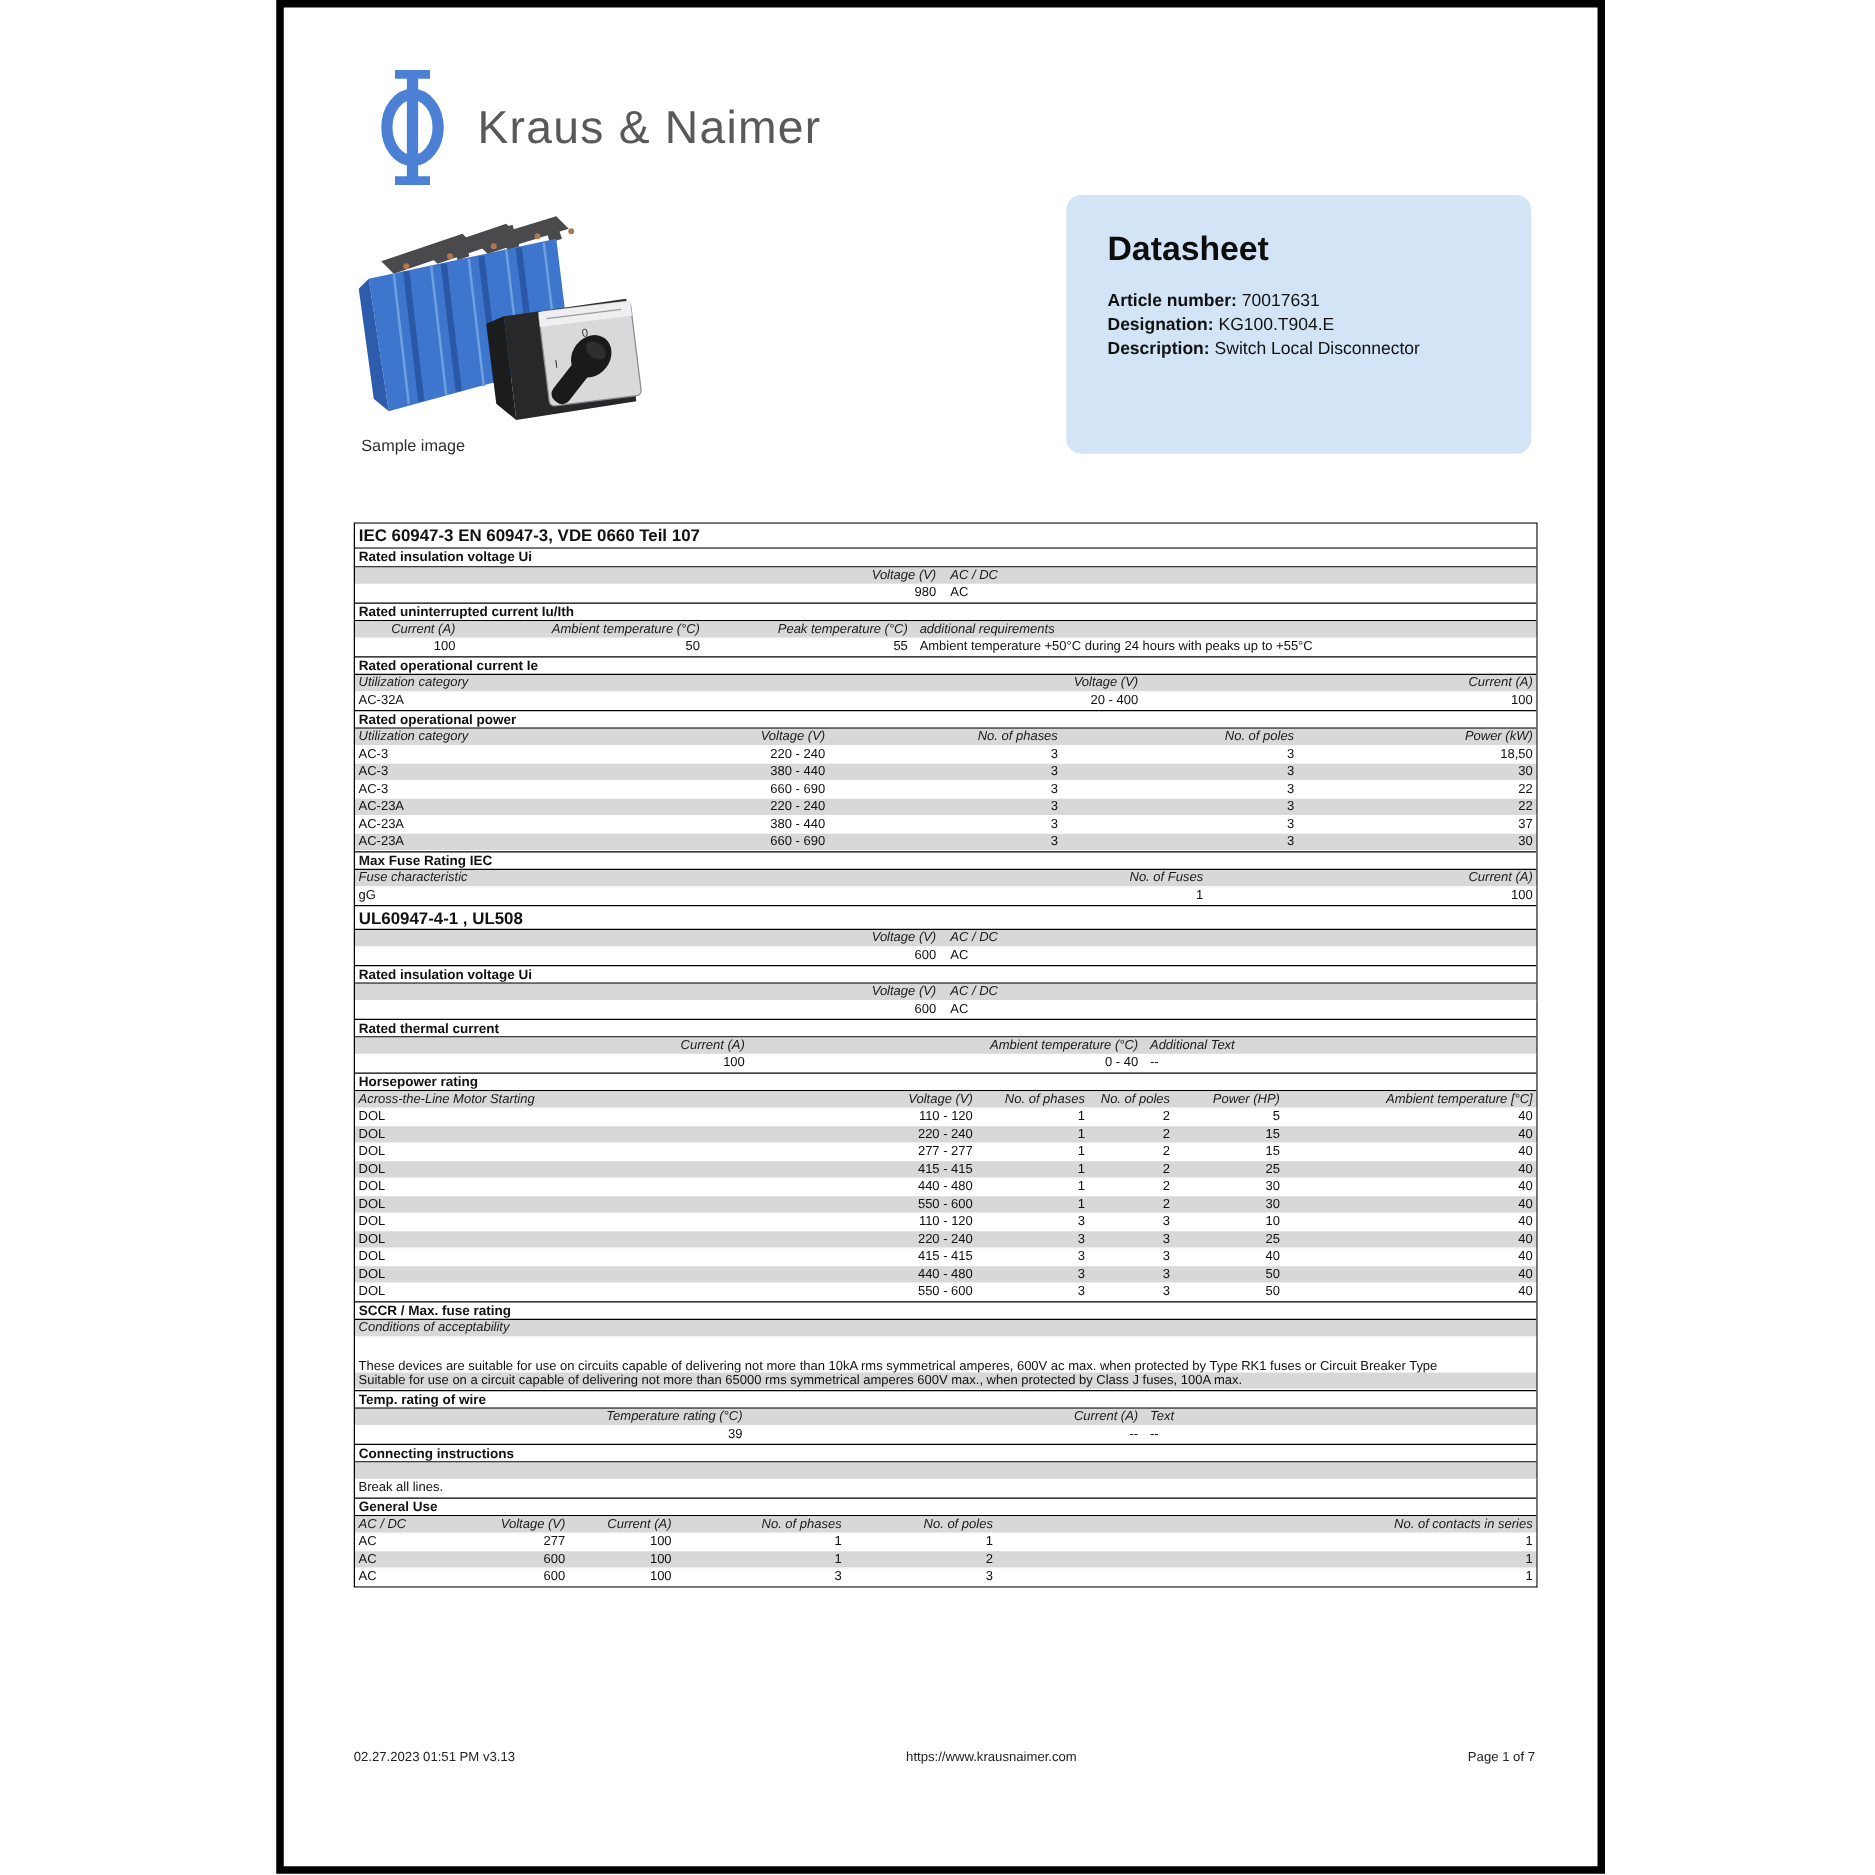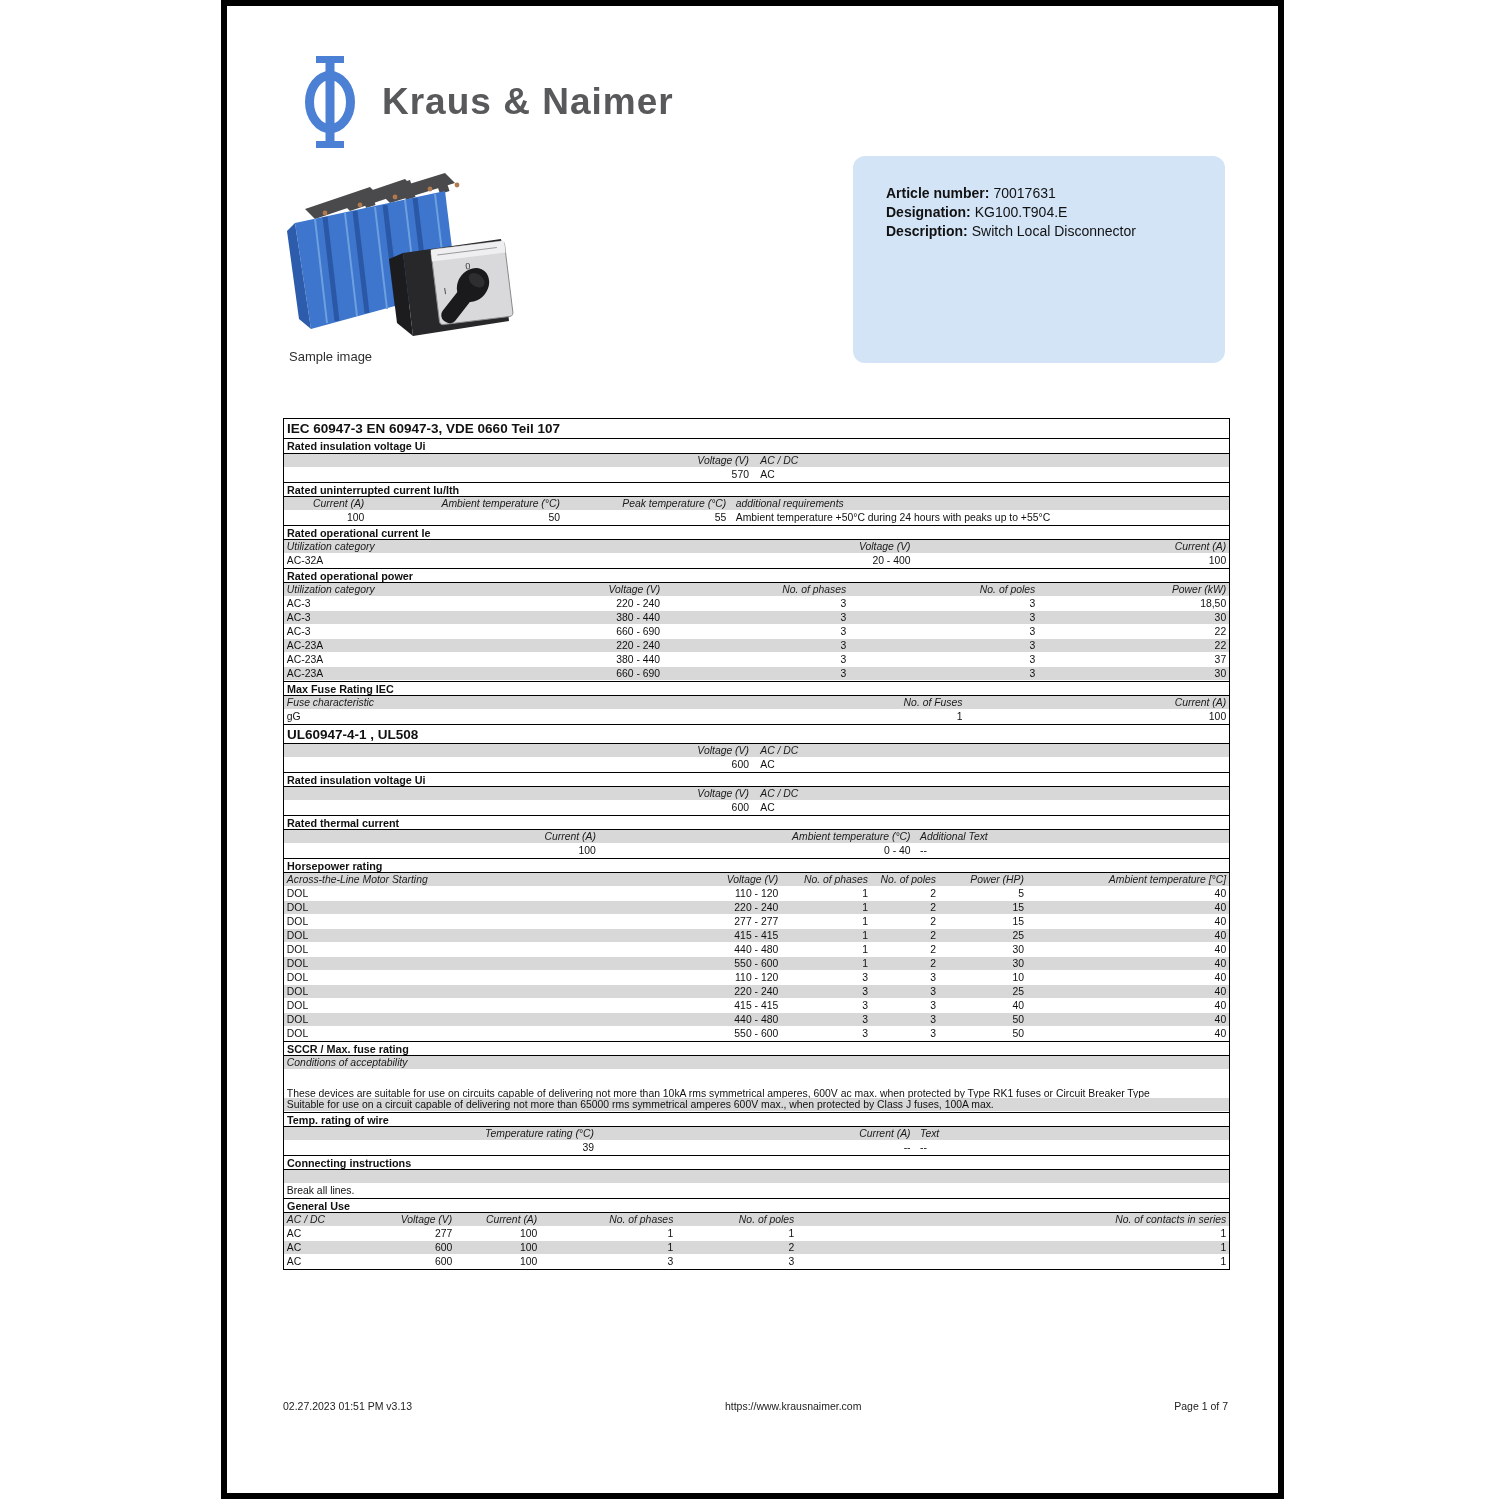--- a/index.html
+++ b/index.html
@@ -4,21 +4,21 @@
 <style>
   html,body{margin:0;padding:0;background:#ffffff;}
   body{width:1500px;height:1500px;position:relative;overflow:hidden;
        font-family:"Liberation Sans",sans-serif;color:#111;}
   .page{position:absolute;left:221px;top:0;width:1063px;height:1499px;
         border:6px solid #000;box-sizing:border-box;background:#fff;}
 
   
   .logo{position:absolute;left:75px;top:50px;display:flex;align-items:center;}
   .logo svg{display:block;}
-  .brand{margin-left:24px;font-size:37px;font-weight:700;color:#58595b;letter-spacing:1px;}
+  .brand{margin-left:24px;font-size:37px;font-weight:400;color:#58595b;letter-spacing:1px;}
 
   
   .product{position:absolute;left:58px;top:155px;}
   .caption{position:absolute;left:62px;top:343px;font-size:13px;color:#2e2e2e;}
 
   
   .card{position:absolute;left:626px;top:150px;width:372px;height:207px;
         background:#d3e4f7;border-radius:12px;box-sizing:border-box;padding:28px 0 0 33px;}
   .card h1{margin:0 0 16px 0;font-size:27px;font-weight:bold;color:#0d0d0d;}
   .ds-field{font-size:14px;line-height:19px;color:#111;}
@@ -104,40 +104,41 @@
 
     <g transform="rotate(38 188 124)">
       <ellipse cx="188" cy="124" rx="15" ry="18" fill="#1a1a1c"></ellipse>
       <rect x="180" y="120" width="16" height="50" rx="7" fill="#1a1a1c"></rect>
       <ellipse cx="188" cy="118" rx="9" ry="6" fill="#2e2e30"></ellipse>
     </g>
   </svg>
   <div class="caption">Sample image</div>
 
   <div class="card">
+    <h1>Datasheet</h1>
     <div class="ds-field">
       <b>Article number:</b><span>70017631</span>
     </div>
     <div class="ds-field">
       <b>Designation:</b><span>KG100.T904.E</span>
     </div>
     <div class="ds-field">
       <b>Description:</b><span>Switch Local Disconnector</span>
     </div>
   </div>
 
   <div class="spec">
       <div class="trow title bb">IEC 60947-3 EN 60947-3, VDE 0660 Teil 107</div>
       <div class="trow sec bb">Rated insulation voltage Ui</div>
       <div class="trow cols">
         <span class="cell" style="right: 50.8%; text-align: right;">Voltage (V)</span>
         <span class="cell" style="left: 50.4%;">AC / DC</span>
       </div>
       <div class="trow row">
-        <span class="cell" style="right: 50.8%; text-align: right;">570</span>
+        <span class="cell" style="right: 50.8%; text-align: right;">980</span>
         <span class="cell" style="left: 50.4%;">AC</span>
       </div>
       <div class="trow sec bt bb">Rated uninterrupted current Iu/Ith</div>
       <div class="trow cols">
         <span class="cell" style="right: 91.5%; text-align: right;">Current (A)</span>
         <span class="cell" style="right: 70.8%; text-align: right;">Ambient temperature (°C)</span>
         <span class="cell" style="right: 53.2%; text-align: left;">Peak temperature (°C)</span>
         <span class="cell" style="left: 47.8%;">additional requirements</span>
       </div>
       <div class="trow row">

